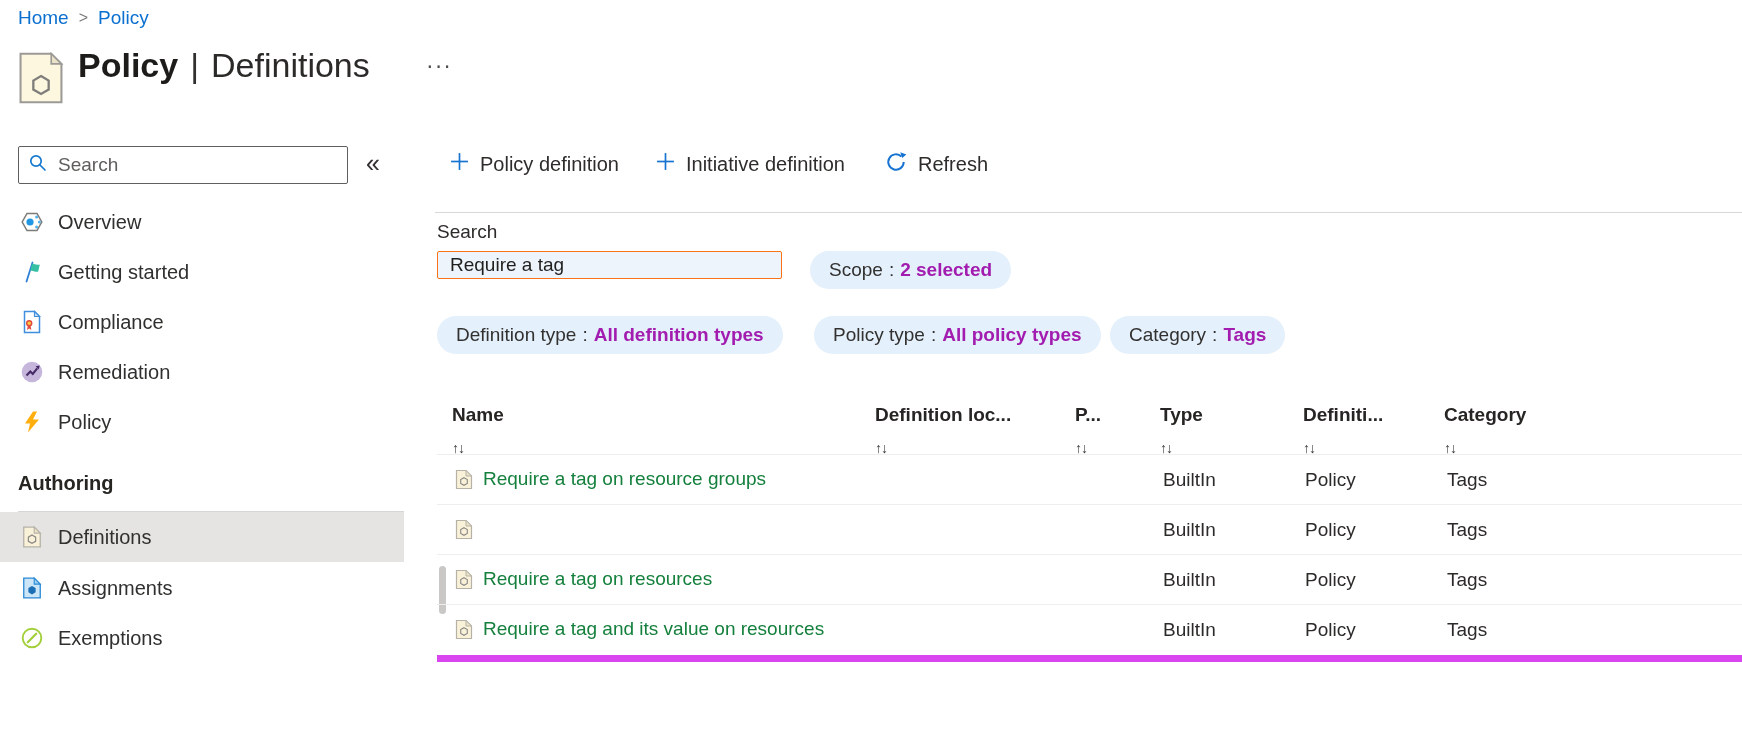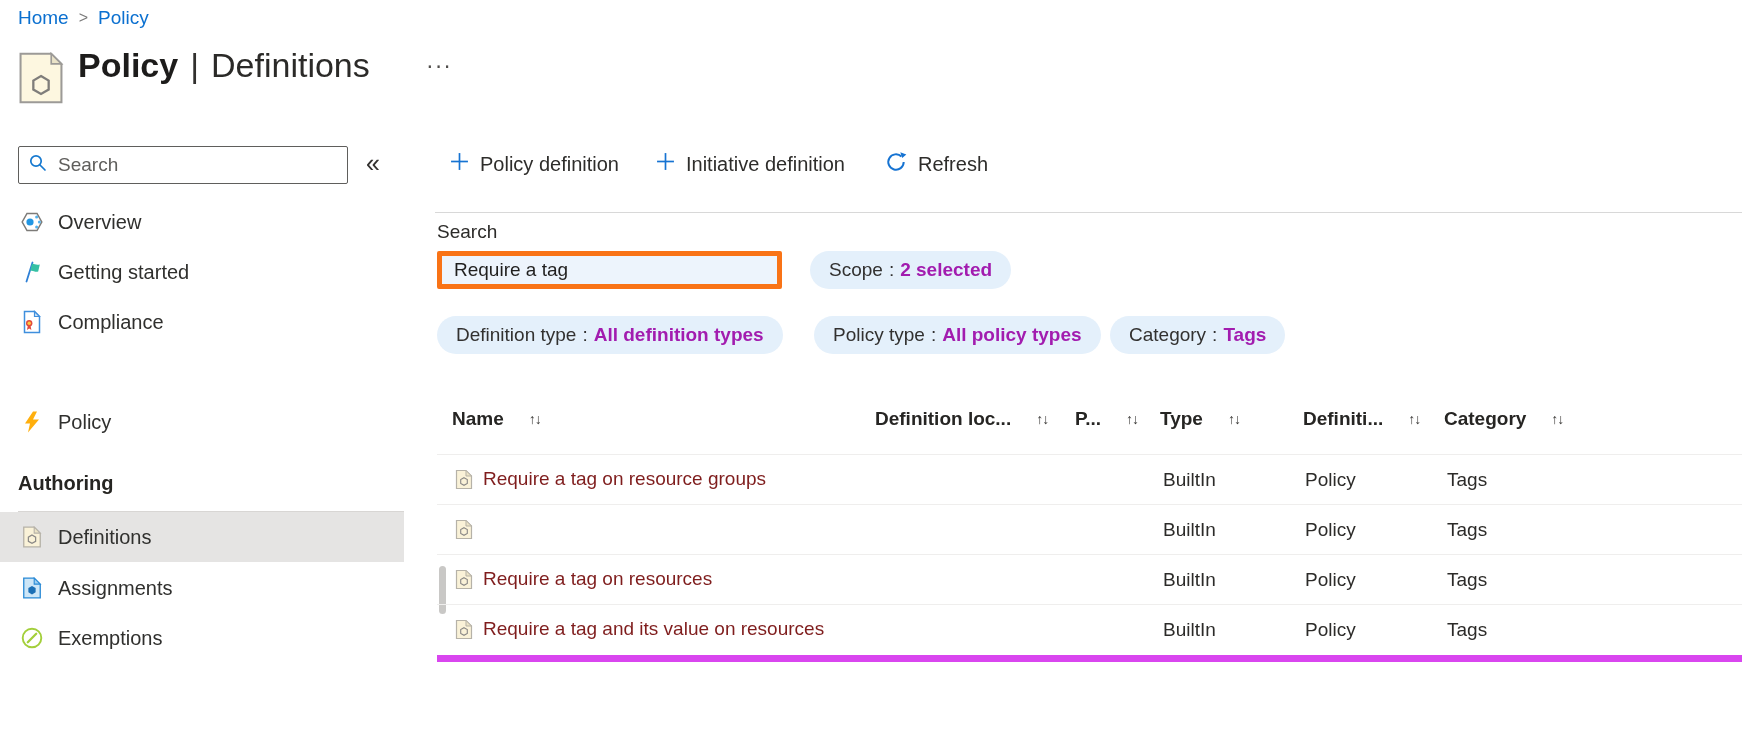--- a/index.html
+++ b/index.html
@@ -39,44 +39,44 @@
   .menu-scroll-thumb{position:absolute;left:439px;top:566px;width:7px;height:48px;background:#c9c8c6;border-radius:4px;cursor:pointer;}
 
   
   .toolbar-btn{position:absolute;top:146px;height:36px;display:flex;align-items:center;gap:11px;
                font-size:20px;color:#2e2d2b;cursor:pointer;white-space:nowrap;}
   .tb0{left:450px}.tb1{left:656px}.tb2{left:885px}
   .toolbar-divider{position:absolute;left:435px;top:212px;width:1307px;height:1px;background:#d8d8d8;}
 
   
   .search-label{position:absolute;left:437px;top:221px;font-size:19px;color:#2c2b29;}
-  .filter-input{position:absolute;left:437px;top:251px;width:345px;height:38px;box-sizing:border-box;
-                border:5px solid #f97316;background:#edf4fc;border-radius:2px;font-size:19px;color:#201f1e;
+  .filter-input{position:absolute;left:437px;top:251px;width:345px;height:28px;box-sizing:border-box;
+                border:1px solid #f97316;background:#edf4fc;border-radius:2px;font-size:19px;color:#201f1e;
                 padding:0 12px;font-family:"Liberation Sans",sans-serif;outline:none;}
   .pill{position:absolute;height:38px;border-radius:19px;background:#e4f0fb;display:flex;align-items:center;
         padding:0 19px;font-size:19px;color:#27262
 
 4;white-space:nowrap;cursor:pointer;}
   .pill .pill-sep{margin:0 6px;}
   .pill b{font-weight:700;color:#a21caf;}
   .pill0{left:810px;top:251px}
   .pill1{left:437px;top:316px}
   .pill2{left:814px;top:316px}
   .pill3{left:1110px;top:316px}
 
   
-  .th{position:absolute;top:404px;height:30px;display:flex;align-items:center;gap:25px;
-      font-size:19px;font-weight:700;color:#262523;cursor:pointer;white-space:nowrap;}
+  .th{position:absolute;top:404px;height:30px;display:flex;gap:14px;
+      font-size:19px;font-weight:700;color:#262523;cursor:pointer;white-space:nowrap;flex-direction:column;}
   .sort{font-size:14px;font-weight:400;color:#3c3b39;letter-spacing:-1px;}
   .h-name{left:452px}.h-defloc{left:875px}.h-p{left:1075px}.h-type{left:1160px}.h-deftype{left:1303px}.h-category{left:1444px}
 
   .trow{position:absolute;left:437px;width:1305px;height:50px;border-top:1px solid #efeeed;}
   .r0{top:454px}.r1{top:504px}.r2{top:554px}.r3{top:604px;border-bottom:7px solid #d946ef;}
   .row-icon{position:absolute;left:18px;top:14px;width:18px;height:21px;}
-  .row-link{position:absolute;left:46px;top:13px;font-size:19px;color:#7f1d1d;cursor:pointer;
+  .row-link{position:absolute;left:46px;top:13px;font-size:19px;color:#15803d;cursor:pointer;
             max-width:372px;overflow:hidden;white-space:nowrap;}
   .cell{position:absolute;top:14px;font-size:19px;color:#2c2b29;}
   .c-defloc{left:438px}.c-p{left:638px}.c-type{left:726px}.c-deftype{left:868px}.c-category{left:1010px}
 </style>
 </head>
 <body>
 
 <div class="screen">
 
   <div class="breadcrumb">
@@ -137,20 +137,30 @@
         <path d="M4.5 1.5 H14.5 L19.5 6.5 V22.5 H4.5 Z" fill="#ffffff" stroke="#3f8fdd" stroke-width="1.5"></path>
         <path d="M14.5 1.5 L19.5 6.5 H14.5 Z" fill="#cfe4f7" stroke="#3f8fdd" stroke-width="1.2"></path>
         <path d="M8 15 L6.9 20 L9.2 18.6 L11.4 20 L10.4 15 Z" fill="#e04a3f"></path>
         <circle cx="9.2" cy="13.2" r="3.2" fill="#e04a3f"></circle>
         <circle cx="9.2" cy="13.2" r="1.7" fill="#ffc83d"></circle>
       </svg>
     </span>
     <span class="nav-label">Compliance</span>
   </div>
 
+  <div class="nav-item nv3">
+    <span class="nav-icon">
+      <svg width="24" height="24" viewBox="0 0 24 24">
+        <circle cx="12" cy="12" r="10.3" fill="#c6b6dc"></circle>
+        <polyline points="6.5,15.5 10.3,11.5 12.8,14 17.2,8.3" fill="none" stroke="#452a66" stroke-width="2.1"></polyline>
+        <polygon points="15.6,6.3 19.8,5.4 18.6,9.6" fill="#452a66"></polygon>
+      </svg>
+    </span>
+    <span class="nav-label">Remediation</span>
+  </div>
 
   <div class="nav-item nv4">
     <span class="nav-icon">
       <svg width="24" height="24" viewBox="0 0 24 24">
         <polygon points="13,1.5 5,13.5 10,13.5 8,22.5 19,9.5 13,9.5 17,1.5" fill="#ffaf0d"></polygon>
       </svg>
     </span>
     <span class="nav-label">Policy</span>
   </div>
 

